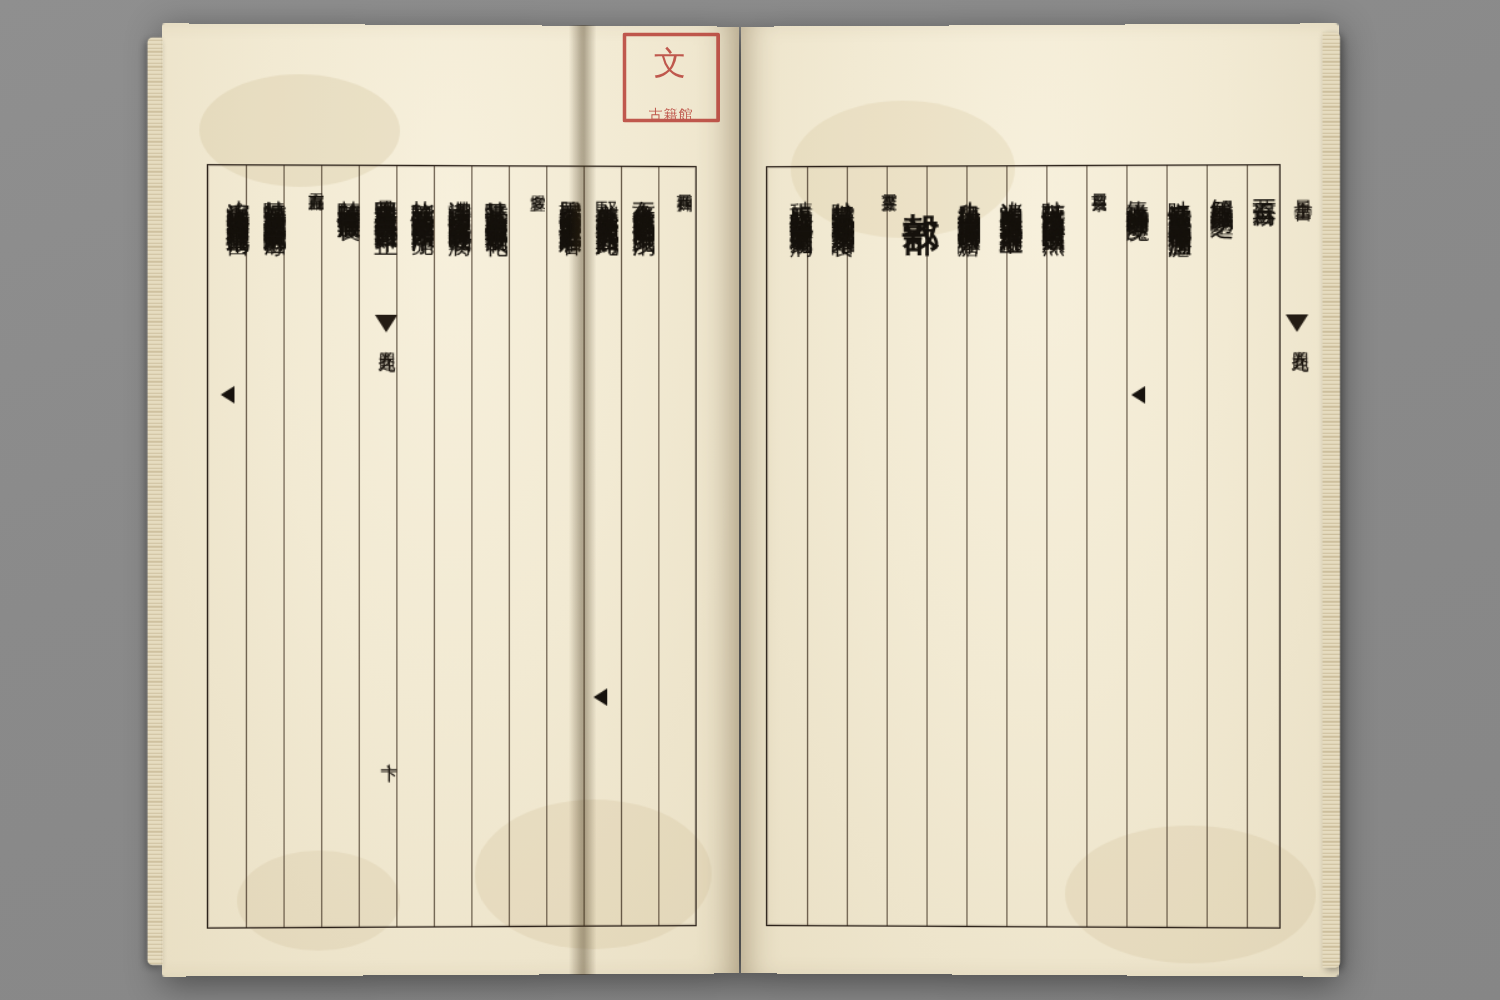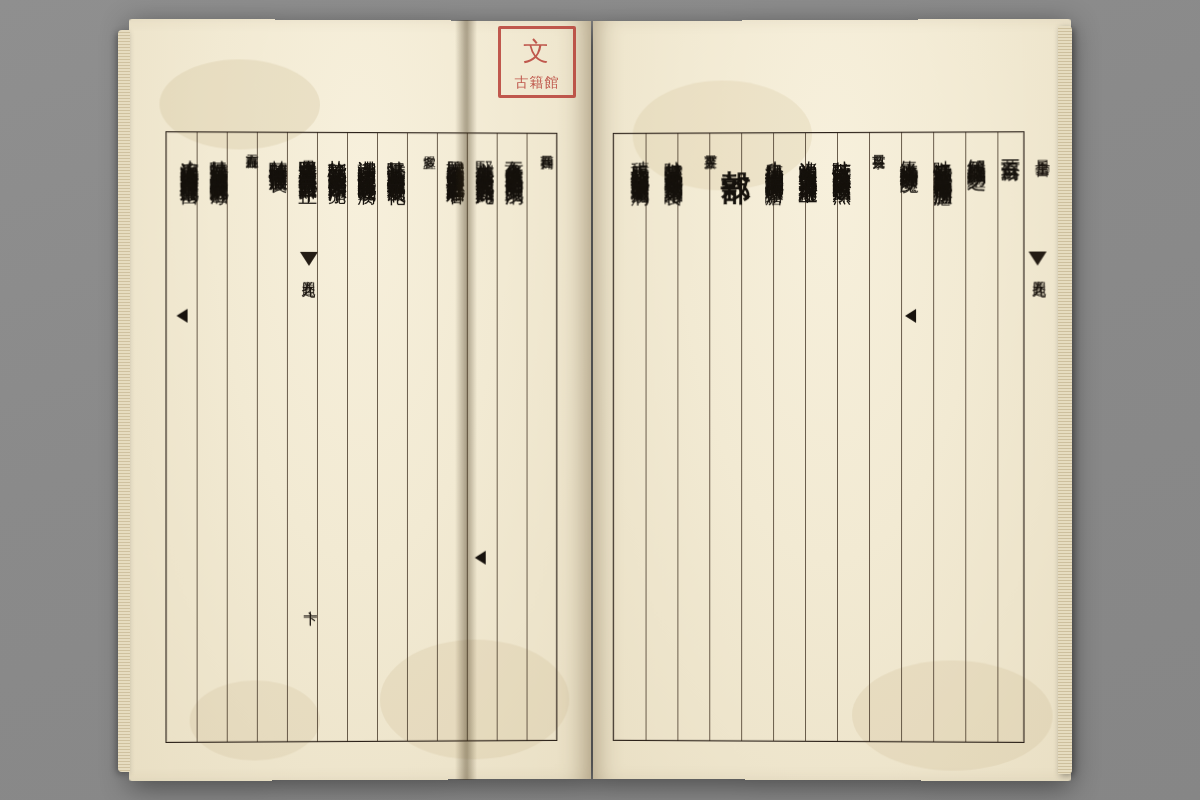--- a/index.html
+++ b/index.html
@@ -187,21 +187,21 @@
     line-height: 1.25;
     text-align: center;
     padding-top: 6px;
     box-sizing: border-box;
     opacity: 0.80;
     writing-mode: horizontal-tb;
     z-index: 6;
     font-family: "DejaVu Serif", serif;
   }
   .seal .big { font-size: 26px; display:block; letter-spacing: 2px;}
-  .seal .sm  { font-size: 14px; display:block; letter-spacing: 1px; margin-top: 6px;}
+  .seal .sm  { font-size: 11px; display:block; letter-spacing: 1px; margin-top: 17px;}
 
   
   .tri-mark {
     position: absolute;
     width: 0; height: 0;
     border-top: 7px solid transparent;
     border-bottom: 7px solid transparent;
     border-right: 11px solid #17120d;
   }
 

